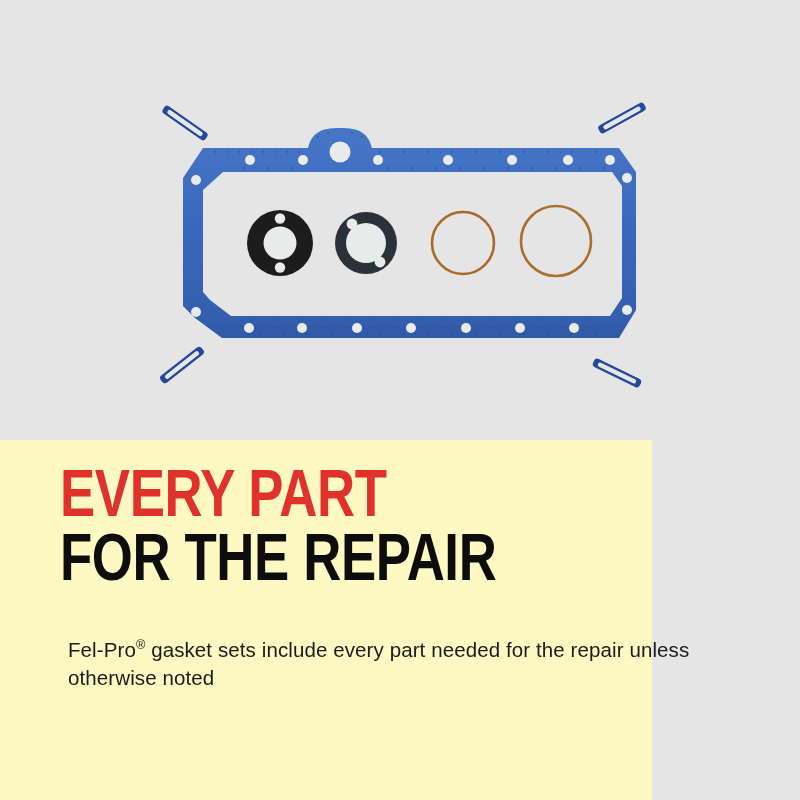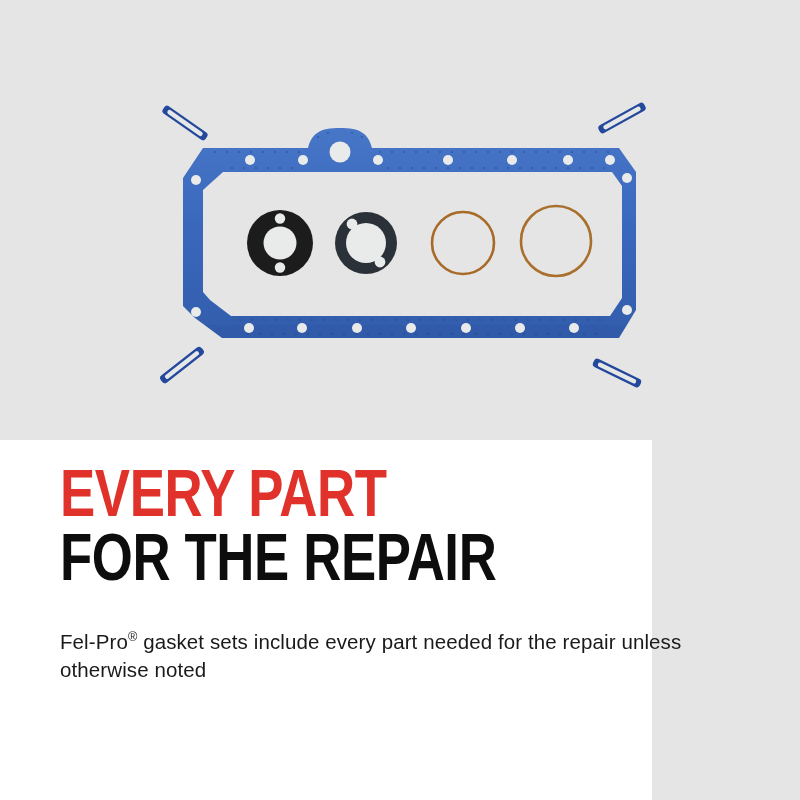--- a/index.html
+++ b/index.html
@@ -11,21 +11,21 @@
     height: 800px;
     background: #e5e5e5;
     font-family: "Liberation Sans", sans-serif;
     overflow: hidden;
     position: relative;
   }
   #page {
     position: relative;
     width: 652px;
     height: 800px;
-    background: #ffffff;
+    background: #fef9c3;
   }
 
   
   #product-image {
     position: absolute;
     left: 0;
     top: 0;
     width: 800px;
     height: 440px;
   }
@@ -55,21 +55,21 @@
     white-space: nowrap;
   }
   .headline-line1 {
     color: #e0312a;
   }
   .headline-line2 {
     color: #0d0d0d;
     margin-top: 2px;
   }
   #description {
-    margin: 0;
+    margin: 8px;
     padding-top: 40px;
     font-family: "Liberation Sans", sans-serif;
     font-size: 20.5px;
     line-height: 1.38;
     color: #1a1a1a;
     max-width: 625px;
     letter-spacing: 0.1px;
   }
   #description sup {
     font-size: 0.62em;

